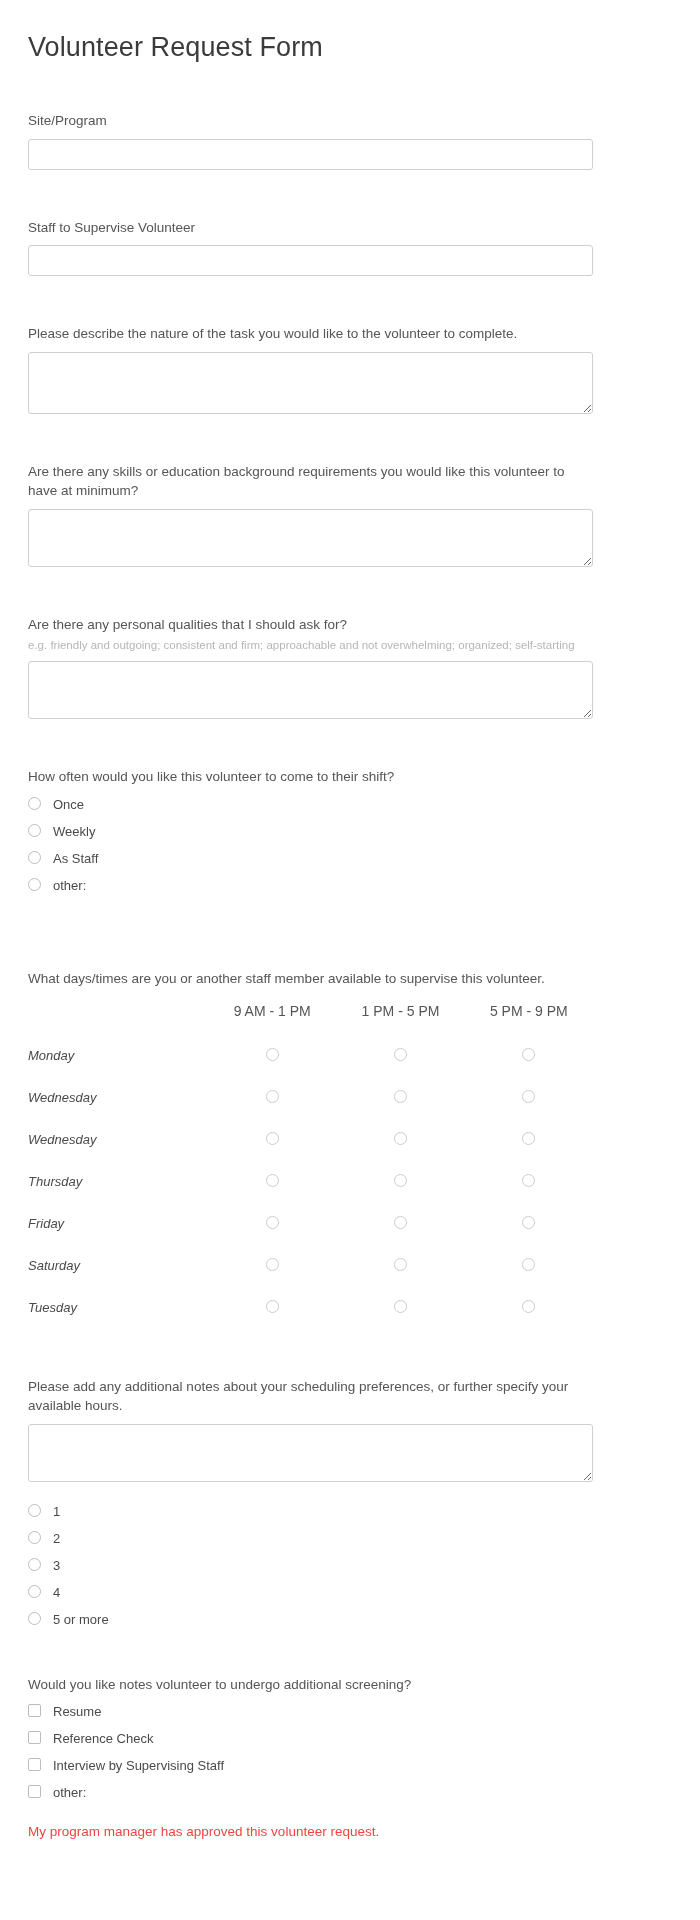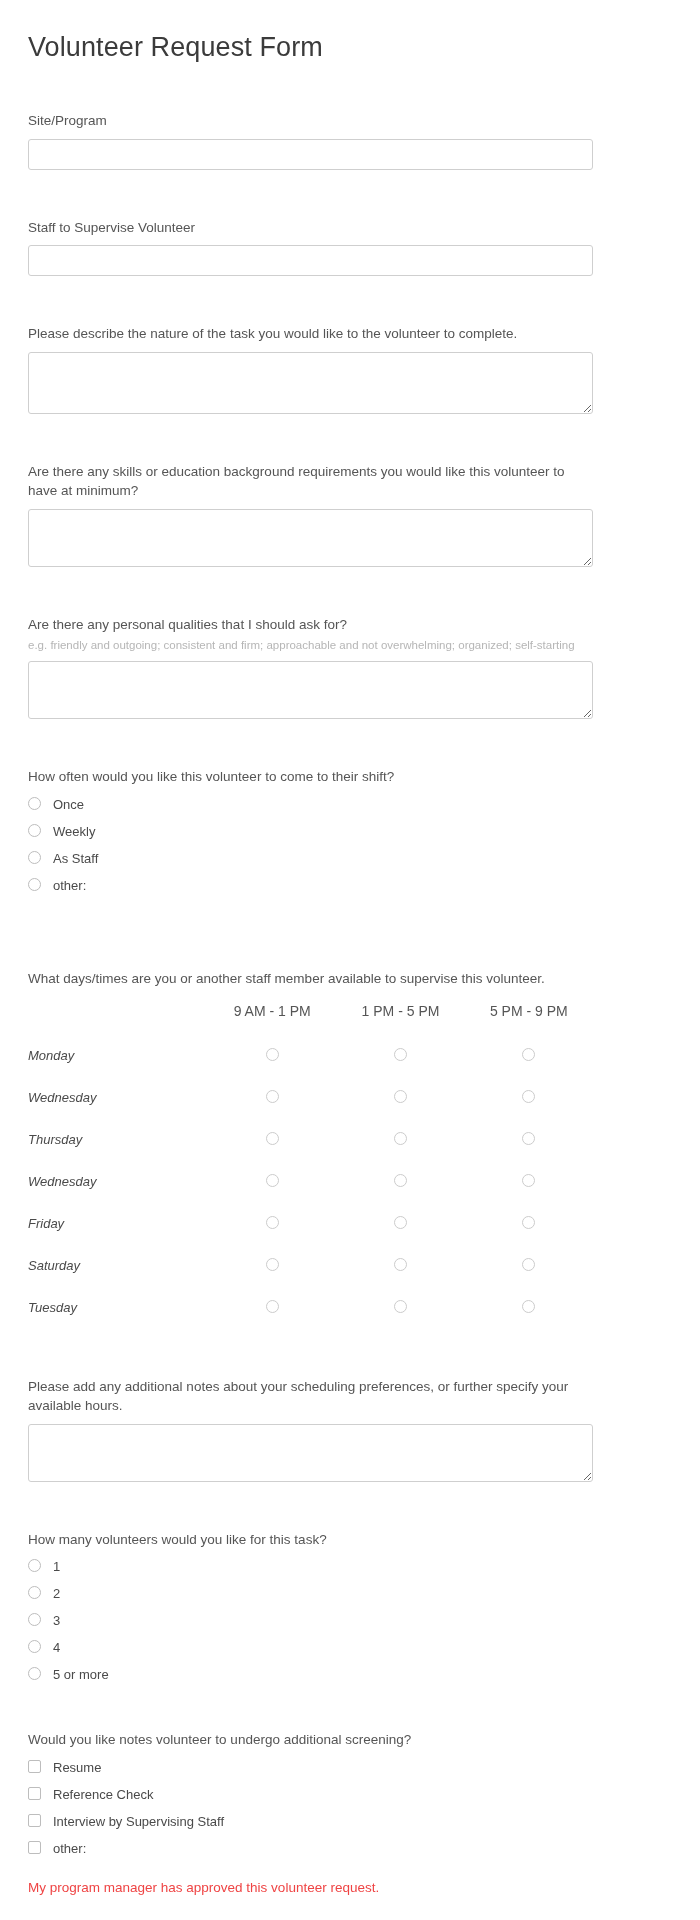--- a/index.html
+++ b/index.html
@@ -229,27 +229,27 @@
           <td><span class="grid-radio"></span></td>
           <td><span class="grid-radio"></span></td>
         </tr>
         <tr>
           <td class="rowhead">Wednesday</td>
           <td><span class="grid-radio"></span></td>
           <td><span class="grid-radio"></span></td>
           <td><span class="grid-radio"></span></td>
         </tr>
         <tr>
+          <td class="rowhead">Wednesday</td>
+          <td><span class="grid-radio"></span></td>
+          <td><span class="grid-radio"></span></td>
+          <td><span class="grid-radio"></span></td>
+        </tr>
+        <tr>
           <td class="rowhead">Thursday</td>
-          <td><span class="grid-radio"></span></td>
-          <td><span class="grid-radio"></span></td>
-          <td><span class="grid-radio"></span></td>
-        </tr>
-        <tr>
-          <td class="rowhead">Wednesday</td>
           <td><span class="grid-radio"></span></td>
           <td><span class="grid-radio"></span></td>
           <td><span class="grid-radio"></span></td>
         </tr>
         <tr>
           <td class="rowhead">Friday</td>
           <td><span class="grid-radio"></span></td>
           <td><span class="grid-radio"></span></td>
           <td><span class="grid-radio"></span></td>
         </tr>
@@ -268,21 +268,20 @@
       </tbody>
     </table>
   </div>
 
   <div class="field-block">
     <div class="q-label">Please add any additional notes about your scheduling preferences, or further specify your available hours.</div>
     <textarea class="text-area ta-mid" placeholder="" style=""></textarea>
   </div>
 
   <div class="field-block">
-    <div class="q-label">How many volunteers would you like for this task?</div>
     <div class="radio-list">
       <div class="opt-row">
         <span class="radio-dot"></span>
         <span class="opt-label">1</span>
       </div>
       <div class="opt-row">
         <span class="radio-dot"></span>
         <span class="opt-label">2</span>
       </div>
       <div class="opt-row">

